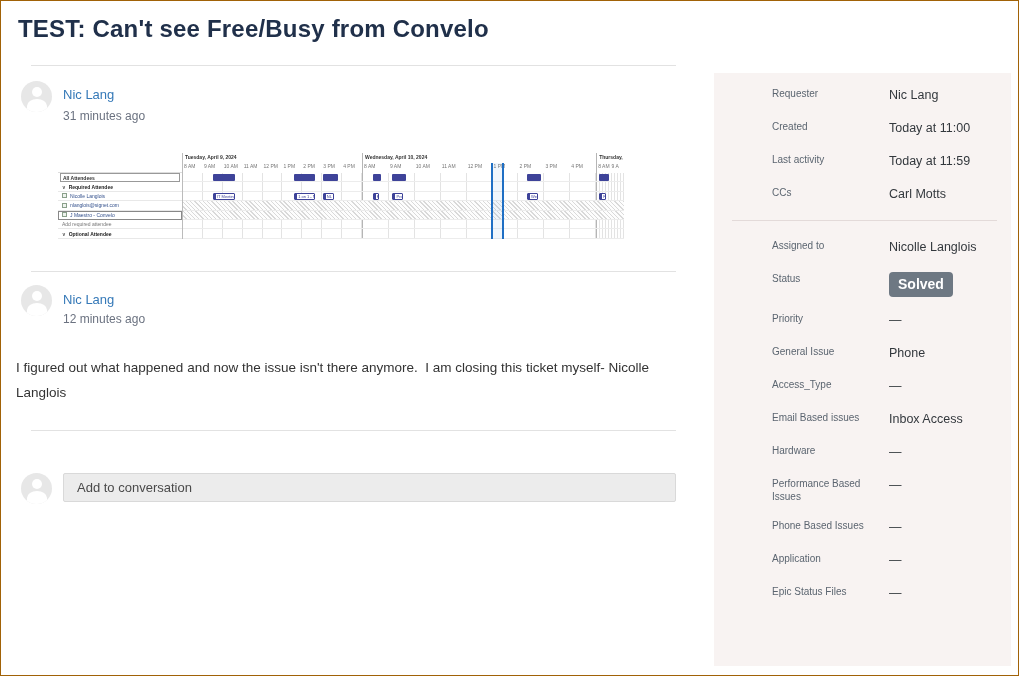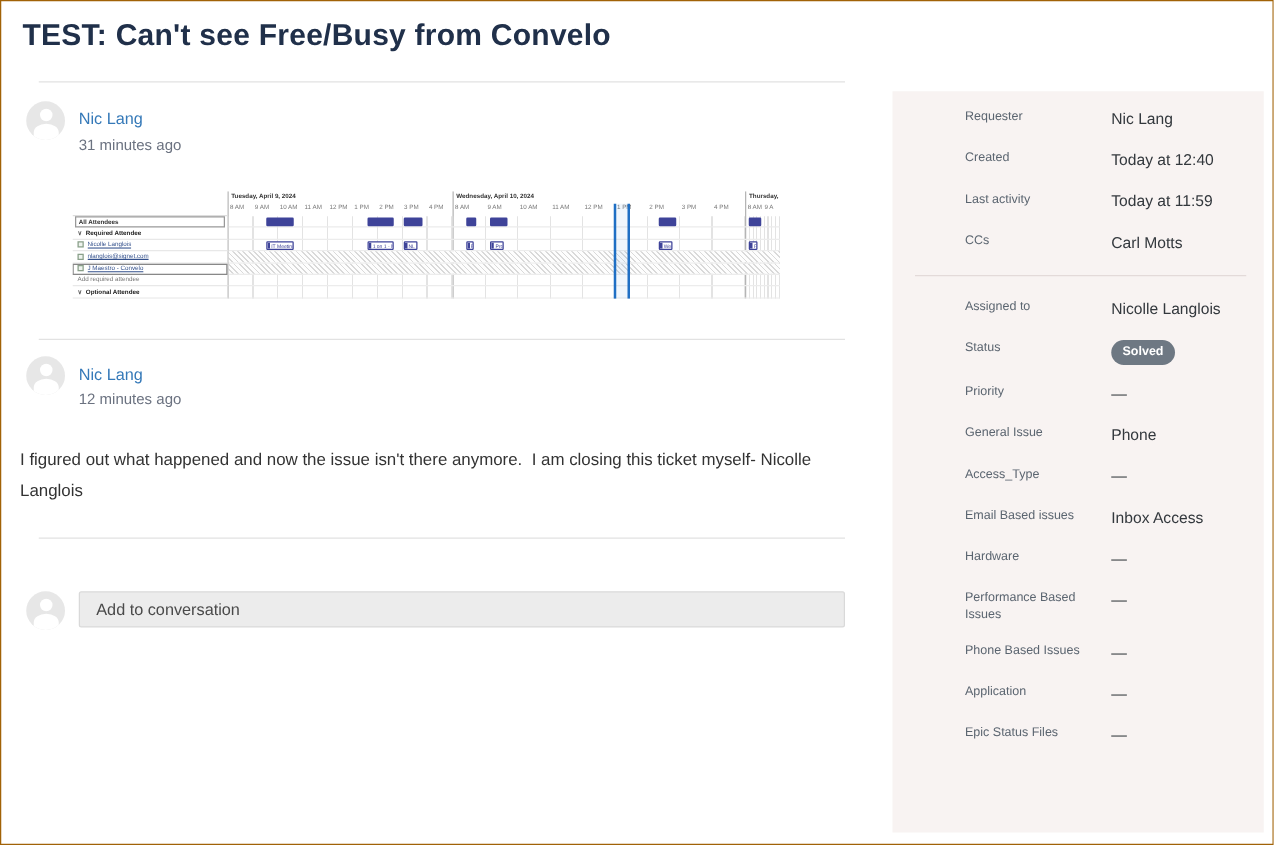--- a/index.html
+++ b/index.html
@@ -72,22 +72,22 @@
   .snow { position:absolute; top:10px; height:76px; background:rgba(43,124,211,.07);
           border-left:2px solid #1f6fc4; border-right:2px solid #1f6fc4; }
   
   .sidebar {
     position:absolute; left:713px; top:72px; width:297px; height:593px;
     background:#f8f3f2; padding:12px 14px 10px 18px; overflow:hidden;
   }
   .sb-row { display:flex; margin-bottom:13px; min-height:20px; align-items:flex-start; }
   .sb-label { flex:0 0 117px; font-size:10px; color:#5b6570; line-height:1.35; padding-top:2px; padding-right:8px;margin-left:40px; }
   .sb-value { font-size:12.5px; color:#33383d; line-height:1.35; padding-top:2px; }
-  .sb-badge { display:inline-block; background:#6e7883; color:#fff; font-size:10px; font-weight:bold;
-              padding:3px 9px; border-radius:10px; }
+  .sb-badge { display:inline-block; background:#6e7883; color:#fff; font-size:14px; font-weight:bold;
+              padding:3px 9px; border-radius:4px; }
   .sb-div { border-top:1px solid #e3dad9; margin:16px 0 16px 0; }
 </style>
 </head>
 <body>
 
 <div class="page">
 
   <h1 class="title">TEST: Can't see Free/Busy from Convelo</h1>
   <div class="hdiv" style="top:64px"></div>
 
@@ -215,21 +215,21 @@
   <div class="reply-box">Add to conversation</div>
 
   <div class="sidebar">
     <div id="sidebar-fields">
         <div class="sb-row">
           <div class="sb-label">Requester</div>
           <div class="sb-value">Nic Lang</div>
         </div>
         <div class="sb-row">
           <div class="sb-label">Created</div>
-          <div class="sb-value">Today at 12:40</div>
+          <div class="sb-value">Today at 11:00</div>
         </div>
         <div class="sb-row">
           <div class="sb-label">Last activity</div>
           <div class="sb-value">Today at 11:59</div>
         </div>
         <div class="sb-row">
           <div class="sb-label">CCs</div>
           <div class="sb-value">Carl Motts</div>
         </div>
         <div class="sb-div"></div>

